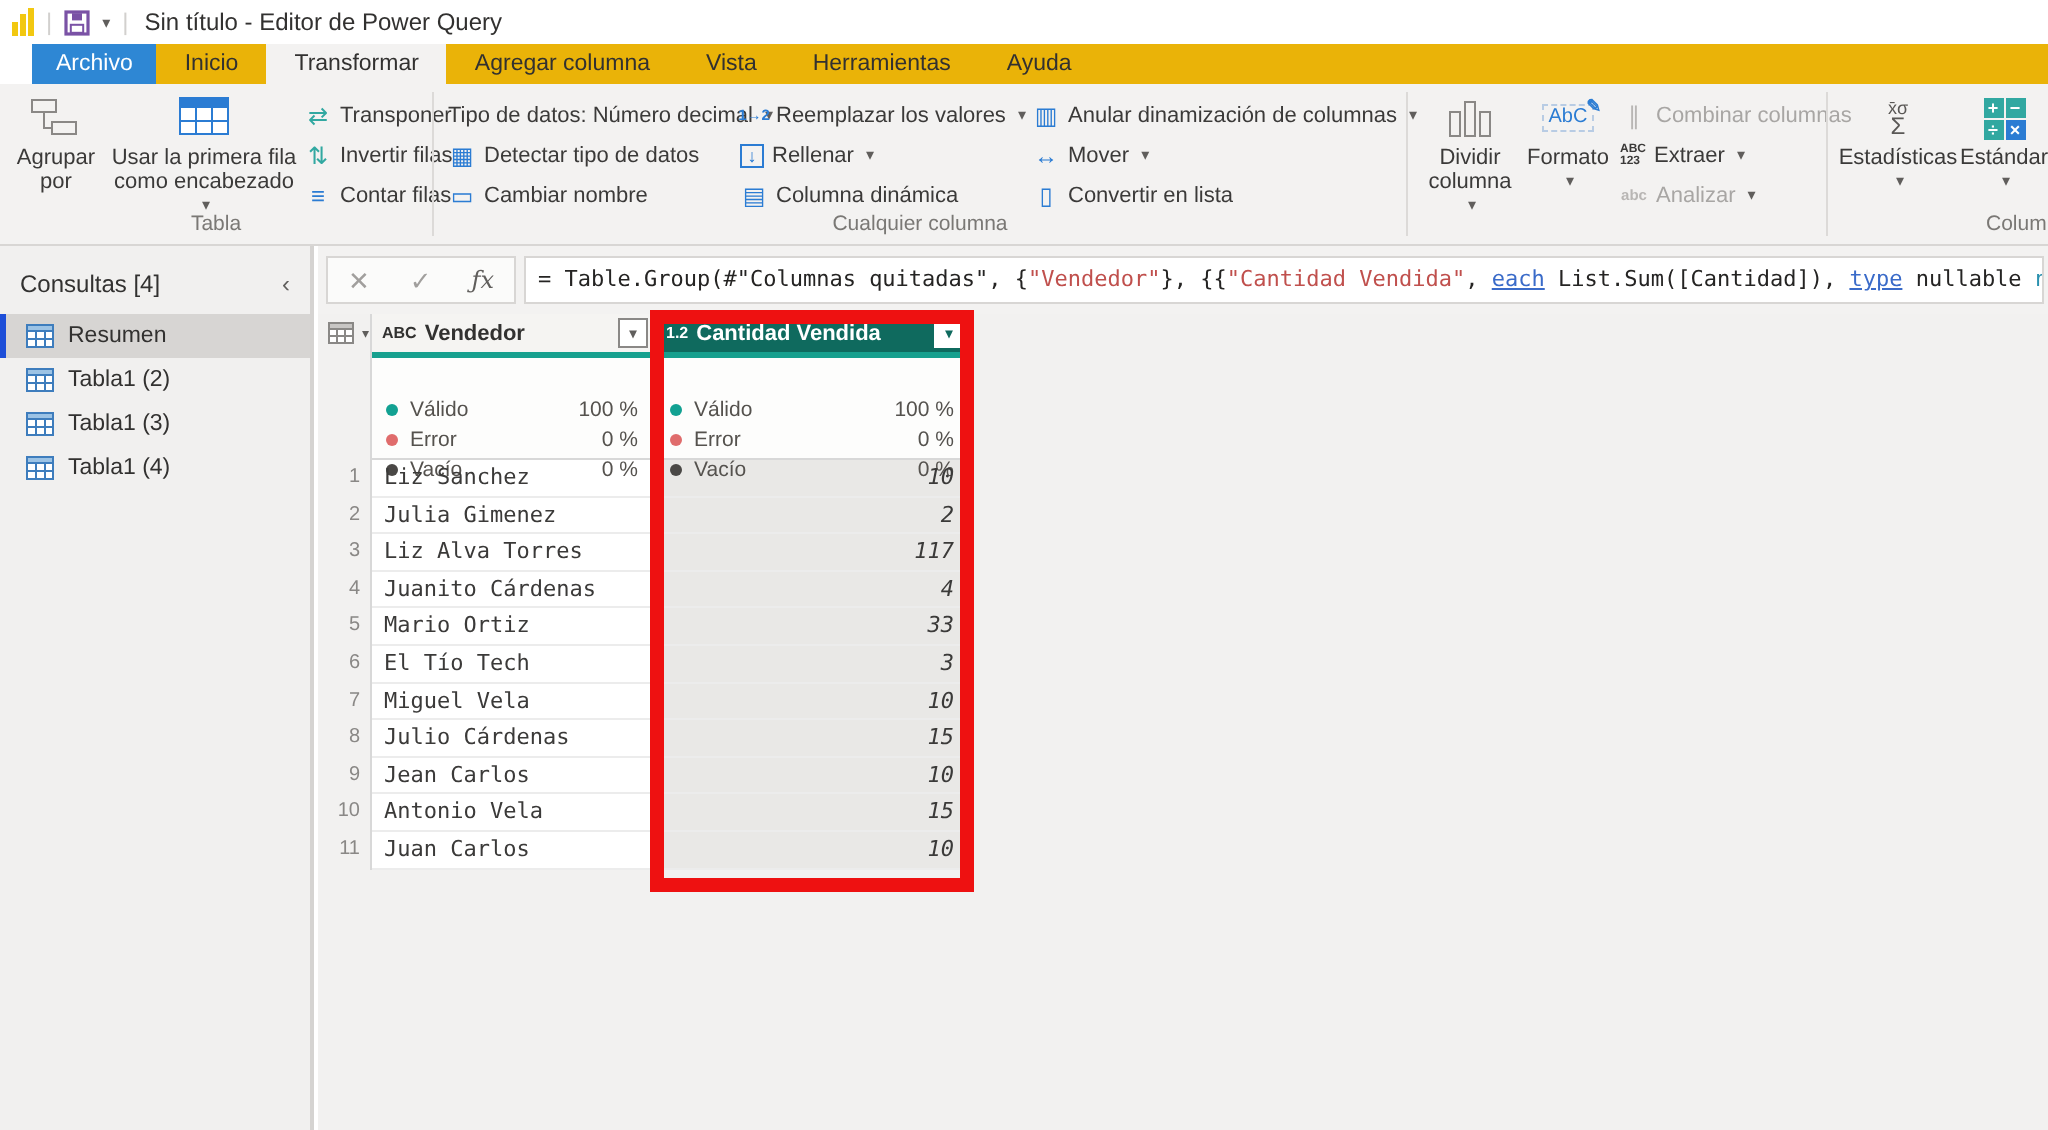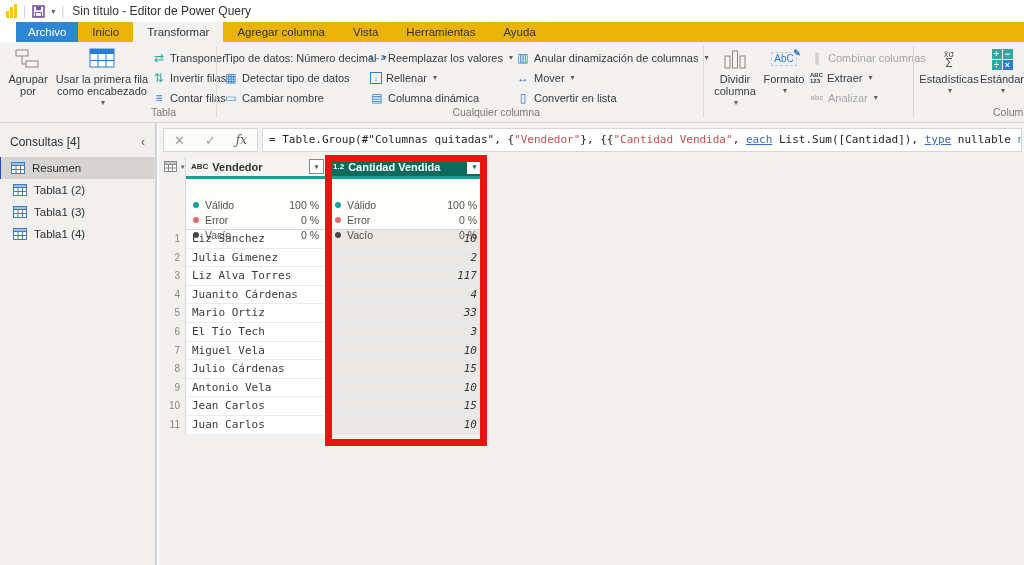--- a/index.html
+++ b/index.html
@@ -21,21 +21,21 @@
   .tabbar { position:absolute; left:16px; top:22px; width:1024px; height:20px; background:#eab308;
             display:flex; align-items:stretch; font-size:11.5px; }
   .tab { display:flex; align-items:center; padding:0 14px; color:#323130; cursor:default; }
   .tab-file { background:#2e87d4; color:#fff; padding:0 12px; }
   .tab-selected { background:#f3f2f1; }
 
   
   .ribbon { position:absolute; left:0; top:42px; width:1024px; height:81px; background:#f3f2f1;
             border-bottom:1px solid #d8d6d4; font-size:11px; overflow:hidden; }
   .rsep { position:absolute; top:4px; height:72px; width:1px; background:#dcdad8; }
-  .grouplabel { position:absolute; top:64px; font-size:10.5px; color:#7a7875; text-align:right; white-space:nowrap; }
+  .grouplabel { position:absolute; top:64px; font-size:10.5px; color:#7a7875; text-align:center; white-space:nowrap; }
   .bigbtn { position:absolute; top:4px; display:flex; flex-direction:column; align-items:center; text-align:center;
             line-height:12px; color:#3b3a39; }
   .bigbtn .bicon { height:26px; display:flex; align-items:center; justify-content:center; margin-bottom:1px; }
   .smallrow { position:absolute; height:19px; display:flex; align-items:center; gap:4px; white-space:nowrap; color:#3b3a39; }
   .sicon { display:inline-flex; width:14px; height:14px; align-items:center; justify-content:center;
            color:#2b7cd3; font-size:12px; line-height:14px; }
   .sicon.teal { color:#31a8a1; }
   .sicon.tiny { font-size:7.5px; font-weight:bold; }
   .sicon.boxed { border:1px solid #2b7cd3; font-size:9px; width:12px; height:12px; }
   .disabled { color:#a8a6a4; }
@@ -52,21 +52,21 @@
   .abc123 { display:flex; flex-direction:column; line-height:6px; font-size:6px; color:#3b3a39; font-weight:bold; }
 
   
   .queries { position:absolute; left:0; top:123px; width:157px; height:442px; background:#f1f0ef;
              border-right:2px solid #d5d3d1; }
   .q-head { display:flex; align-items:center; justify-content:space-between; padding:12px 10px 8px 10px;
             font-size:12px; color:#323130; }
   .q-collapse { color:#605e5c; font-size:12px; }
   .q-item { display:flex; align-items:center; gap:7px; height:22px; padding-left:10px; font-size:11.5px; color:#323130;
             border-left:3px solid transparent; }
-  .q-item.sel { background:#d7d5d3; border-left:1px solid #1d4ed8; }
+  .q-item.sel { background:#d7d5d3; border-left:3px solid #1d4ed8; }
   .tblicon { flex:0 0 auto; }
 
   .content { position:absolute; left:159px; top:123px; width:865px; height:442px; background:#f2f1f0; }
   
   .fbar { position:absolute; left:0; top:0; width:865px; height:34px; background:#f3f2f1; }
   .fbar-icons { position:absolute; left:4px; top:5px; width:95px; height:24px; background:#fbfbfa;
                 border:1px solid #d8d6d4; display:flex; align-items:center; justify-content:space-around;
                 color:#a19f9d; font-size:13px; }
   .fx { font-style:italic; font-family:"DejaVu Serif", serif; font-size:12px; color:#605e5c; }
   .fbar-input { position:absolute; left:103px; top:5px; width:760px; height:24px; background:#fff;
@@ -408,22 +408,22 @@
             </div>
         </div>
         <div class="dcell">Liz Sanchez</div>
         <div class="dcell">Julia Gimenez</div>
         <div class="dcell">Liz Alva Torres</div>
         <div class="dcell">Juanito Cárdenas</div>
         <div class="dcell">Mario Ortiz</div>
         <div class="dcell">El Tío Tech</div>
         <div class="dcell">Miguel Vela</div>
         <div class="dcell">Julio Cárdenas</div>
+        <div class="dcell">Jean Carlos</div>
         <div class="dcell">Antonio Vela</div>
-        <div class="dcell">Jean Carlos</div>
         <div class="dcell">Juan Carlos</div>
       </div>
 
       <div class="col col-cant">
         <div class="hcell hcell-sel">
           <span class="typeicon">1.2</span>
           <span class="hname">Cantidad Vendida</span>
           <span class="filterbtn">
               <span>▾</span>
             </span>

